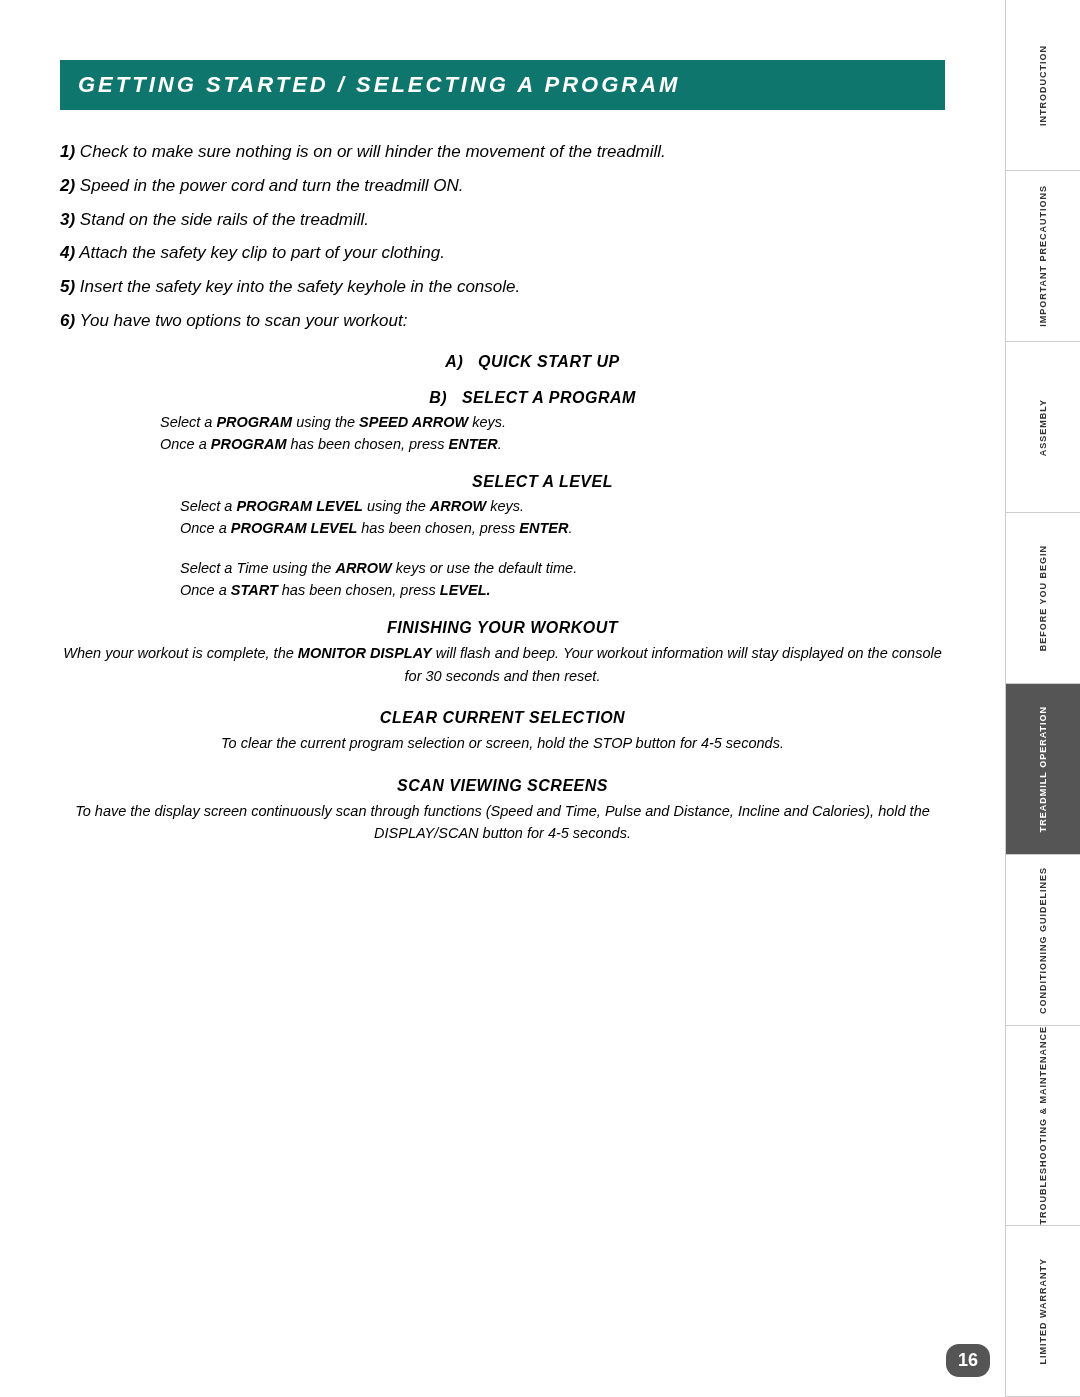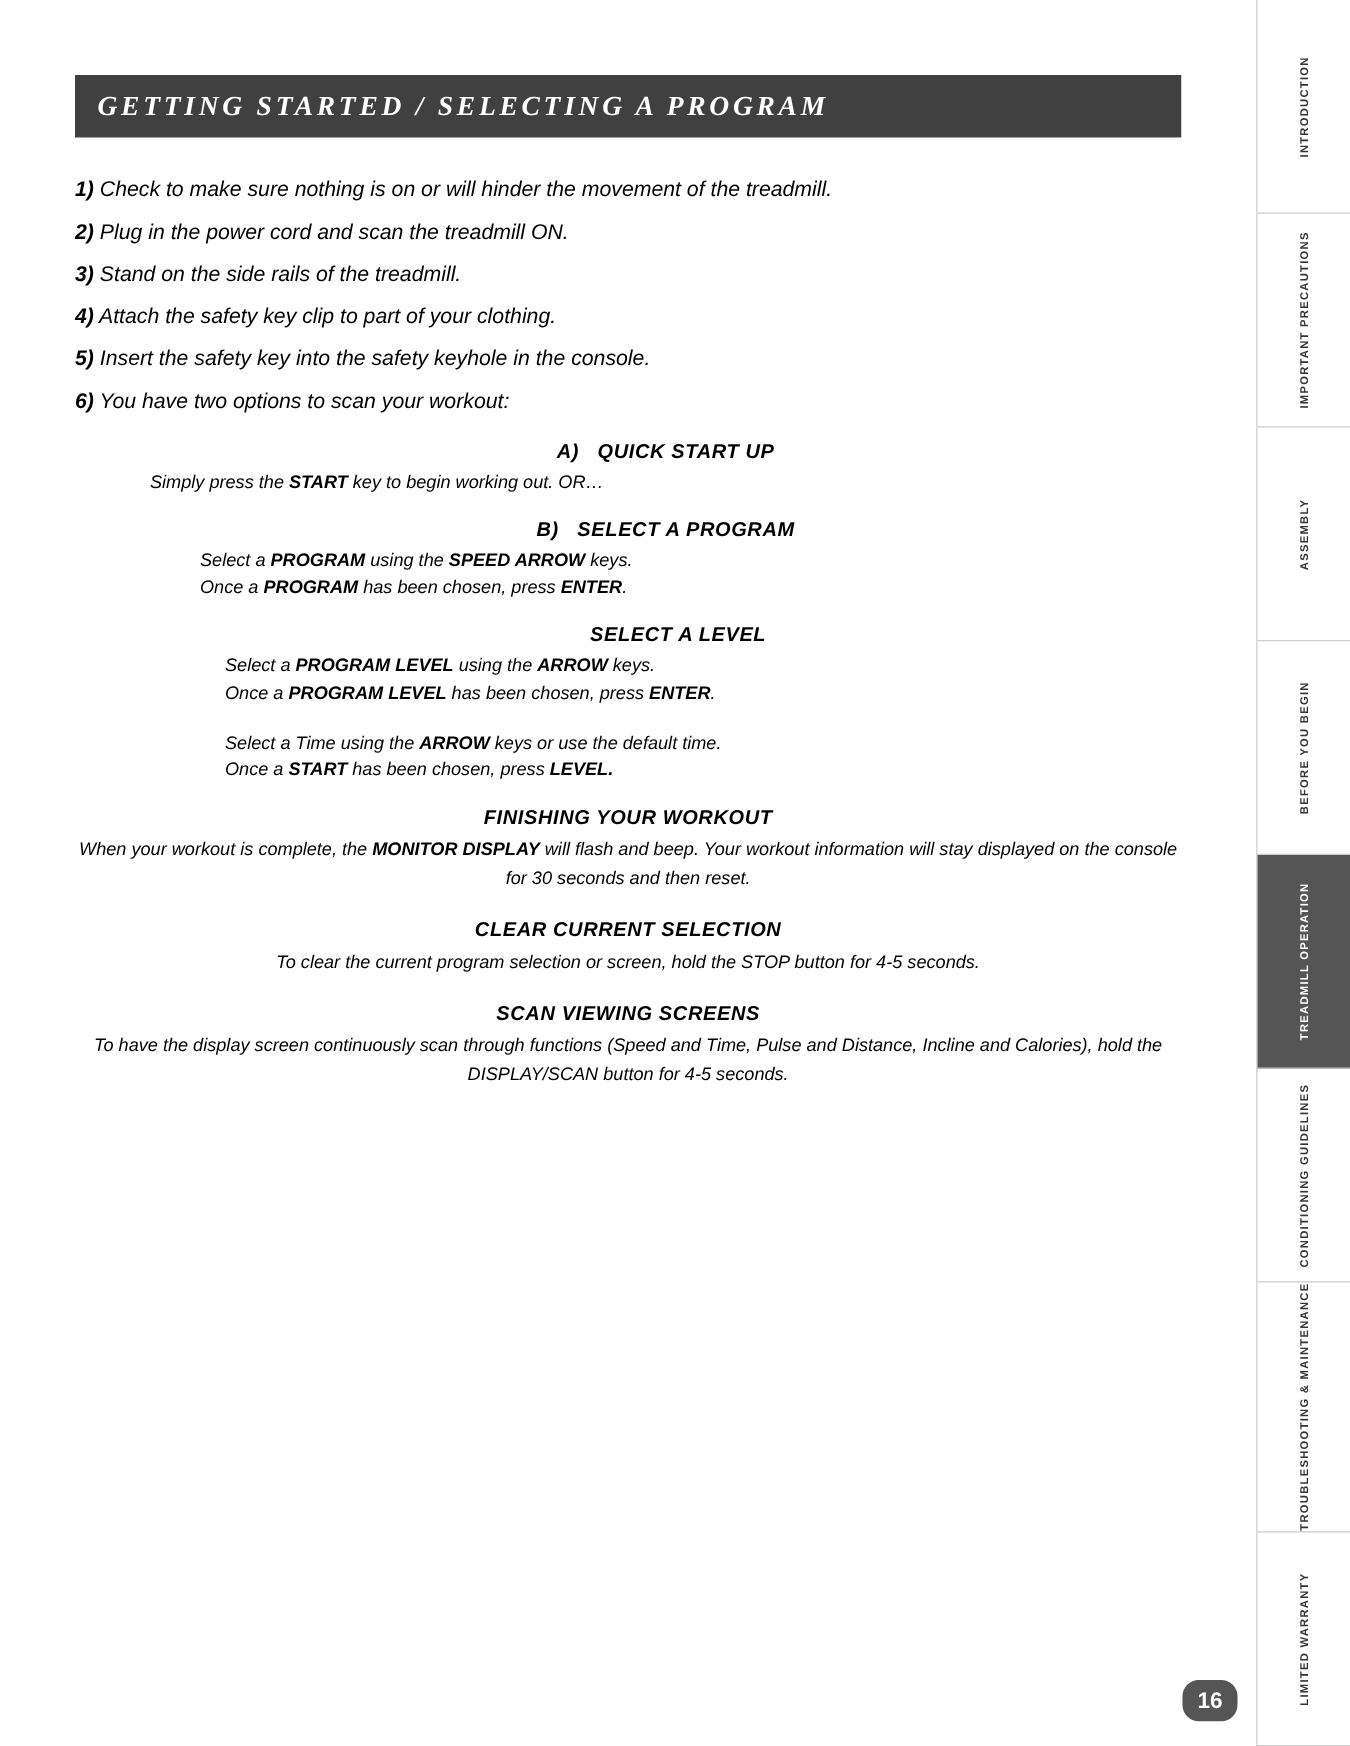--- a/index.html
+++ b/index.html
@@ -16,24 +16,23 @@
     .main-content {
       position: absolute;
       top: 0;
       left: 0;
       right: 80px;
       bottom: 0;
       padding: 60px 55px 60px 60px;
     }
 
     .page-header {
-      background: #404040;
+      background: #0f766e;
       padding: 12px 18px;
       margin-bottom: 30px;
-      font-family: Liberation Serif, serif;
     }
 
     .page-header h1 {
       color: #ffffff;
       font-size: 22px;
       font-style: italic;
       font-weight: bold;
       letter-spacing: 3px;
       text-transform: uppercase;
     }
@@ -176,21 +175,21 @@
     <h1>GETTING STARTED / SELECTING A PROGRAM</h1>
   </div>
 
   <ul class="numbered-list">
     <li>
       <span class="num">1)</span>
       <span>Check to make sure nothing is on or will hinder the movement of the treadmill.</span>
     </li>
     <li>
       <span class="num">2)</span>
-      <span>Plug in the power cord and scan the treadmill ON.</span>
+      <span>Speed in the power cord and turn the treadmill ON.</span>
     </li>
     <li>
       <span class="num">3)</span>
       <span>Stand on the side rails of the treadmill.</span>
     </li>
     <li>
       <span class="num">4)</span>
       <span>Attach the safety key clip to part of your clothing.</span>
     </li>
     <li>
@@ -202,23 +201,20 @@
       <span>You have two options to scan your workout:</span>
     </li>
   </ul>
 
   <div class="sub-section">
     <div class="sub-section-title">
       <span>A)</span>
       &nbsp;
       <span>QUICK START UP</span>
     </div>
-    <p>
-      Simply press the <b>START</b> key to begin working out. OR…
-    </p>
   </div>
 
   <div class="sub-section">
     <div class="sub-section-title">
       <span>B)</span>
       &nbsp;
       <span>SELECT A PROGRAM</span>
     </div>
     <div class="indent-sub">
       <p style="font-size:14.5px;line-height:1.5;">

